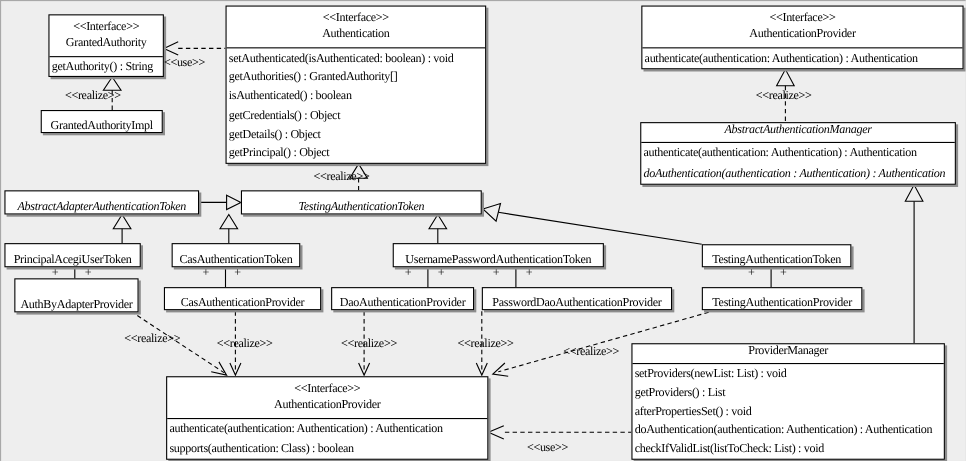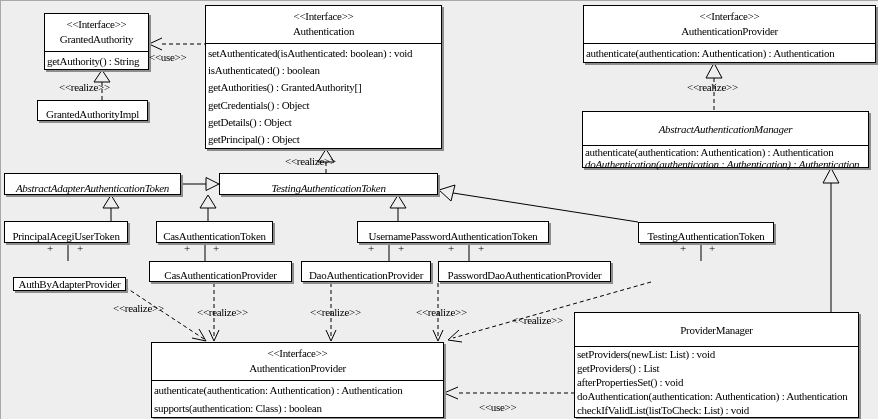--- a/index.html
+++ b/index.html
@@ -3,21 +3,21 @@
 <meta charset="utf-8">
 <style>
   *{margin:0;padding:0;box-sizing:border-box}
   html,body{background:#ddd}
   #canvas{position:relative;width:878px;height:419px;background:#eeeeee;border-top:1px solid #a8a8a8;border-left:1px solid #a8a8a8;overflow:hidden;font-family:Liberation Serif, serif;color:#000}
   svg.wires{position:absolute;left:0;top:0}
   .box{position:absolute;background:#fff;border:1px solid #000;box-shadow:2px 2px 0 #8d8d8d;display:flex;flex-direction:column;font-size:11px;letter-spacing:-0.3px}
   .box.simple{align-items:center;justify-content:flex-end;white-space:nowrap;overflow:hidden}
   .hdr{border-bottom:1px solid #000;text-align:center;flex:none}
   .hdr.two{height:38px;padding-top:4px}
-  .hdr.one{height:34px;display:flex;align-items:center;justify-content:center}
+  .hdr.one{height:18px;display:flex;align-items:flex-start;justify-content:center}
   .st{height:15px}
   .body{flex:1;display:flex;flex-direction:column}
   .m{flex:1;display:flex;align-items:center;padding:0 2px;white-space:nowrap;overflow:hidden}
   .abs .nm,.nm.abs{font-style:italic}
   .m.it{font-style:italic}
   .lbl{position:absolute;font-size:11px;letter-spacing:-0.3px;white-space:nowrap}
 </style>
 </head>
 <body>
 
@@ -94,22 +94,22 @@
     <div class="nm">GrantedAuthorityImpl</div>
   </div>
 
   <div class="box" style="left:204px;top:4px;width:237px;height:144px">
     <div class="hdr two">
       <div class="st">&lt;&lt;Interface&gt;&gt;</div>
       <div class="nm">Authentication</div>
     </div>
     <div class="body">
       <div class="m">setAuthenticated(isAuthenticated: boolean) : void</div>
+      <div class="m">getAuthorities() : GrantedAuthority[]</div>
       <div class="m">isAuthenticated() : boolean</div>
-      <div class="m">getAuthorities() : GrantedAuthority[]</div>
       <div class="m">getCredentials() : Object</div>
       <div class="m">getDetails() : Object</div>
       <div class="m">getPrincipal() : Object</div>
     </div>
   </div>
 
   <div class="box" style="left:582px;top:4px;width:293px;height:58px">
     <div class="hdr two">
       <div class="st">&lt;&lt;Interface&gt;&gt;</div>
       <div class="nm">AuthenticationProvider</div>
@@ -143,31 +143,34 @@
   <div class="box simple" style="left:155px;top:220px;width:117px;height:22px">
     <div class="nm">CasAuthenticationToken</div>
   </div>
   <div class="box simple" style="left:356px;top:220px;width:192px;height:22px">
     <div class="nm">UsernamePasswordAuthenticationToken</div>
   </div>
   <div class="box simple" style="left:637px;top:221px;width:136px;height:21px">
     <div class="nm">TestingAuthenticationToken</div>
   </div>
 
-  <div class="box simple" style="left:12px;top:276px;width:113px;height:14px">
+  <div class="box simple" style="left:12px;top:252px;width:113px;height:31px">
     <div class="nm">AuthByAdapterProvider</div>
   </div>
   <div class="box simple" style="left:148px;top:260px;width:143px;height:21px">
     <div class="nm">CasAuthenticationProvider</div>
   </div>
   <div class="box simple" style="left:300px;top:260px;width:130px;height:21px">
     <div class="nm">DaoAuthenticationProvider</div>
   </div>
   <div class="box simple" style="left:437px;top:260px;width:173px;height:21px">
     <div class="nm">PasswordDaoAuthenticationProvider</div>
+  </div>
+  <div class="box simple" style="left:637px;top:260px;width:146px;height:21px">
+    <div class="nm">TestingAuthenticationProvider</div>
   </div>
 
   <div class="box" style="left:150px;top:341px;width:293px;height:76px">
     <div class="hdr two">
       <div class="st">&lt;&lt;Interface&gt;&gt;</div>
       <div class="nm">AuthenticationProvider</div>
     </div>
     <div class="body">
       <div class="m">authenticate(authentication: Authentication) : Authentication</div>
       <div class="m">supports(authentication: Class) : boolean</div>

